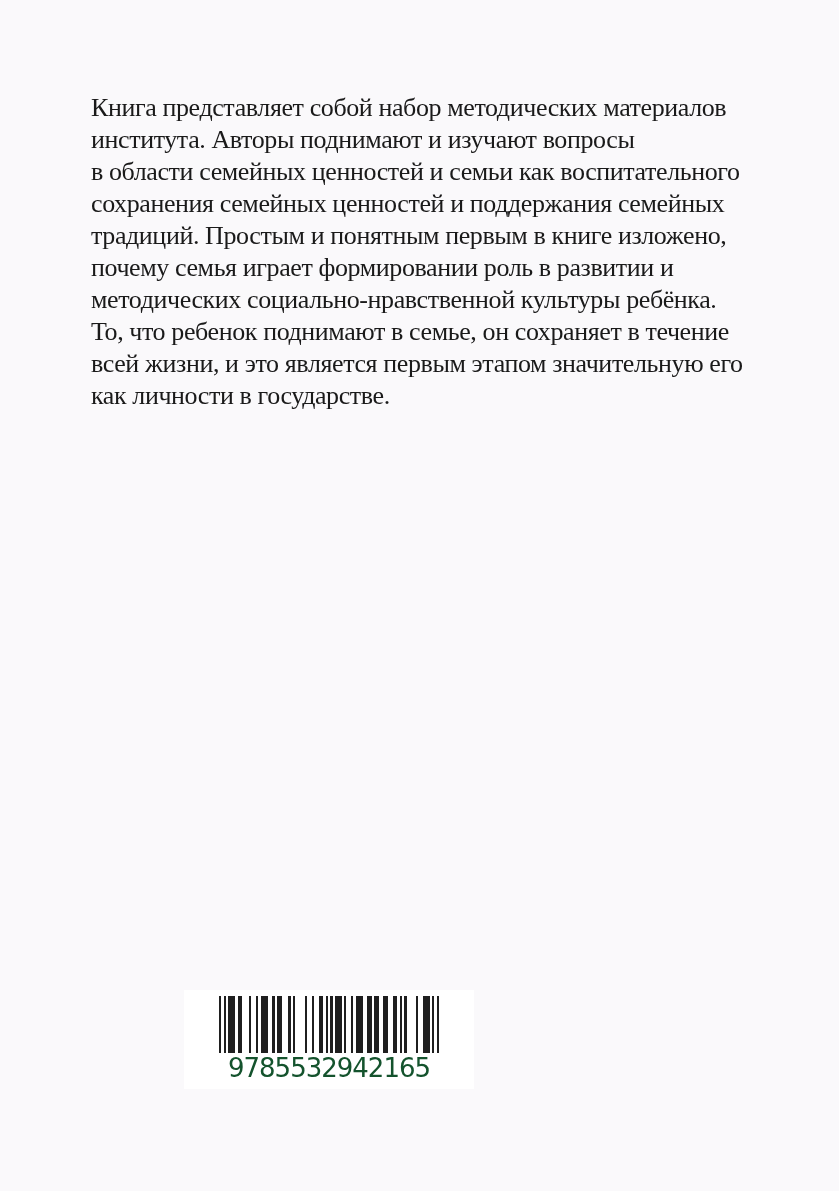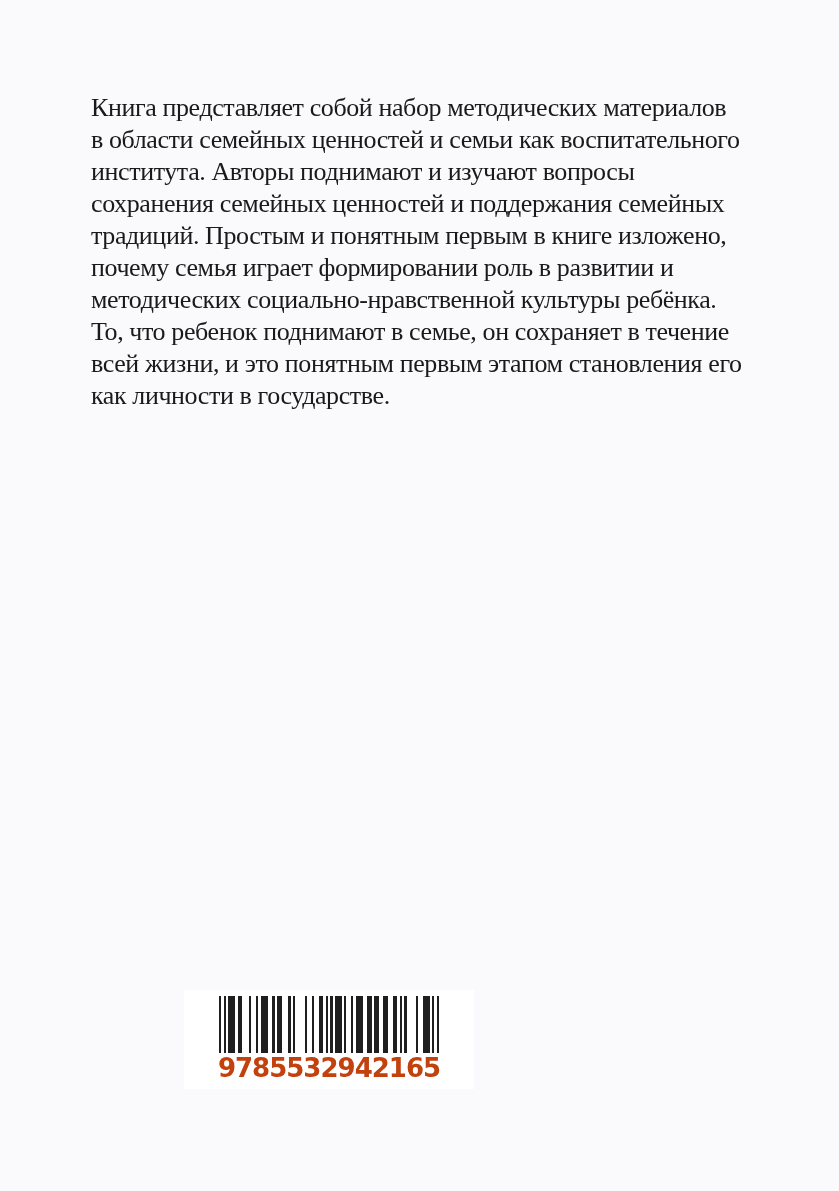--- a/index.html
+++ b/index.html
@@ -51,28 +51,28 @@
     text-align: center;
   }
 </style>
 </head>
 <body style="background: rgb(250, 249, 251); color: rgb(26, 26, 26);">
 
 <div class="cover">
 
   <div class="annotation">
     <div class="line">Книга представляет собой набор методических материалов</div>
+    <div class="line">института. Авторы поднимают и изучают вопросы</div>
     <div class="line">в области семейных ценностей и семьи как воспитательного</div>
-    <div class="line">института. Авторы поднимают и изучают вопросы</div>
     <div class="line">сохранения семейных ценностей и поддержания семейных</div>
     <div class="line">традиций. Простым и понятным первым в книге изложено,</div>
     <div class="line">почему семья играет формировании роль в развитии и</div>
     <div class="line">методических социально-нравственной культуры ребёнка.</div>
     <div class="line">То, что ребенок поднимают в семье, он сохраняет в течение</div>
-    <div class="line">всей жизни, и это понятным первым этапом становления его</div>
+    <div class="line">всей жизни, и это является первым этапом значительную его</div>
     <div class="line">как личности в государстве.</div>
   </div>
 
   <div class="barcode-box" style="background: rgb(255, 255, 255);">
     <svg class="barcode-svg" viewBox="0 0 95 57" preserveAspectRatio="none" shape-rendering="crispEdges" xmlns="http://www.w3.org/2000/svg">
         <rect x="0" y="0" width="1.02" height="57" fill="#1f1f1f"></rect>
         <rect x="2" y="0" width="1.02" height="57" fill="#1f1f1f"></rect>
         <rect x="4" y="0" width="1.02" height="57" fill="#1f1f1f"></rect>
         <rect x="5" y="0" width="1.02" height="57" fill="#1f1f1f"></rect>
         <rect x="6" y="0" width="1.02" height="57" fill="#1f1f1f"></rect>
@@ -112,16 +112,16 @@
         <rect x="76" y="0" width="1.02" height="57" fill="#1f1f1f"></rect>
         <rect x="78" y="0" width="1.02" height="57" fill="#1f1f1f"></rect>
         <rect x="80" y="0" width="1.02" height="57" fill="#1f1f1f"></rect>
         <rect x="85" y="0" width="1.02" height="57" fill="#1f1f1f"></rect>
         <rect x="88" y="0" width="1.02" height="57" fill="#1f1f1f"></rect>
         <rect x="89" y="0" width="1.02" height="57" fill="#1f1f1f"></rect>
         <rect x="90" y="0" width="1.02" height="57" fill="#1f1f1f"></rect>
         <rect x="92" y="0" width="1.02" height="57" fill="#1f1f1f"></rect>
         <rect x="94" y="0" width="1.02" height="57" fill="#1f1f1f"></rect>
       </svg>
-    <div class="barcode-number" style="color: #c2410c; font-weight: bold;">9785532942165</div>
+    <div class="barcode-number" style="color: #14532d;">9785532942165</div>
   </div>
 
 </div>
 
 </body></html>

